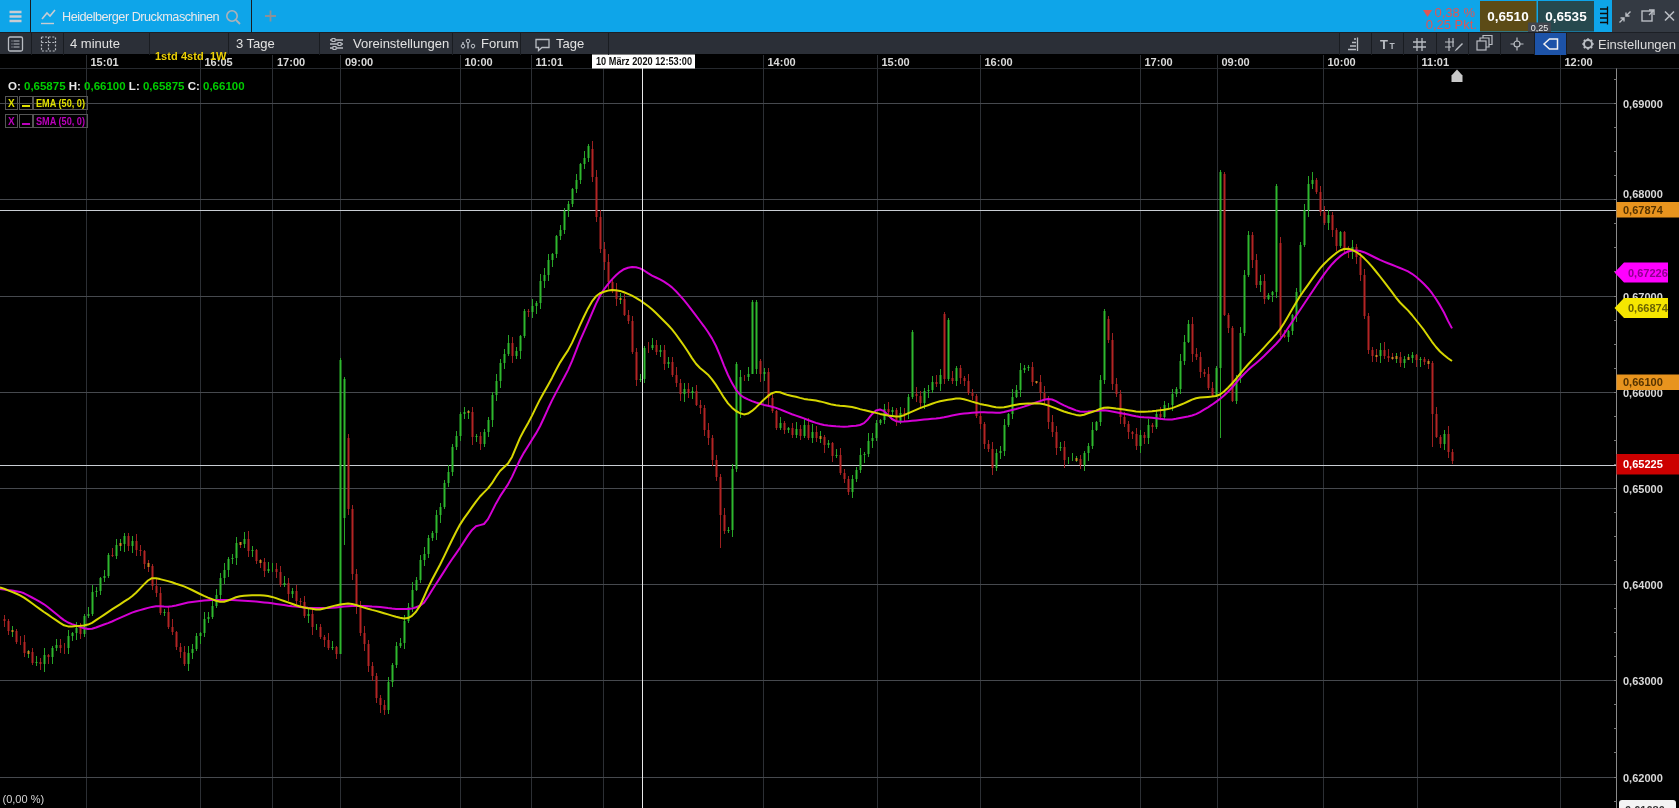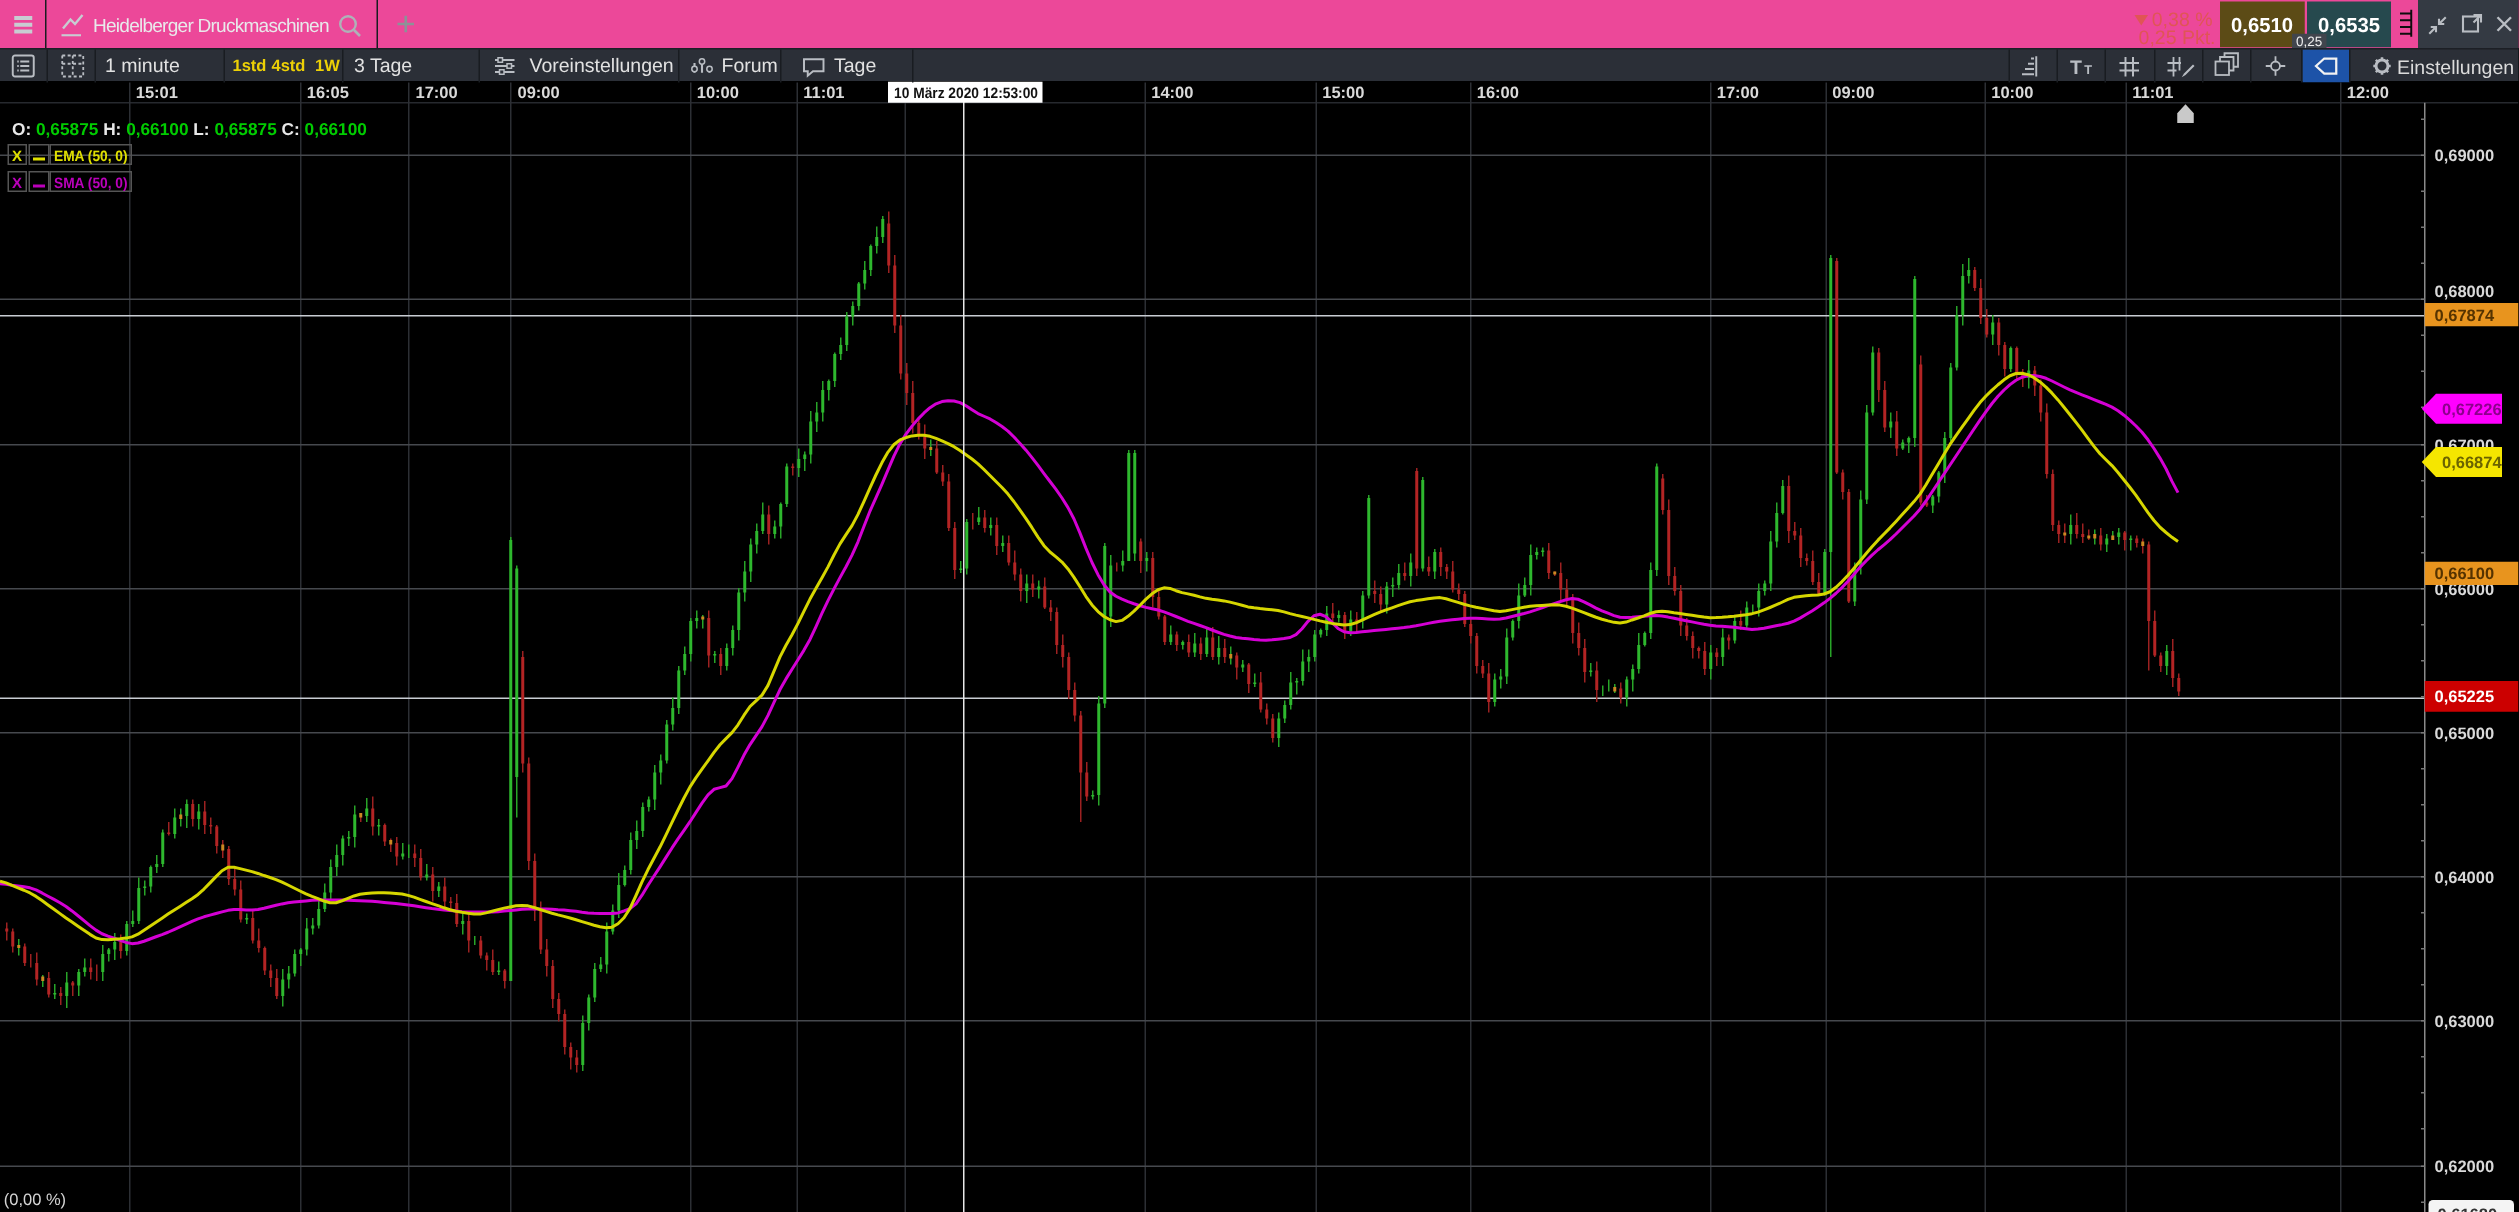--- a/index.html
+++ b/index.html
@@ -1,24 +1,24 @@
 <!DOCTYPE html>
 <html><head><meta charset="utf-8"><style>
 *{margin:0;padding:0;box-sizing:border-box}
 html,body{width:1679px;height:808px;overflow:hidden;background:#000;
 font-family:"Liberation Sans",sans-serif}
 .ax{font:bold 11px "Liberation Sans",sans-serif}
 .tt{font:bold 10px "Liberation Sans",sans-serif}
 .oh{font:bold 11.5px "Liberation Sans",sans-serif}
 .lg{font:bold 10px "Liberation Sans",sans-serif}
-#topbar{position:absolute;left:0;top:0;width:1679px;height:32px;background:#ec4899}
+#topbar{position:absolute;left:0;top:0;width:1679px;height:32px;background:#0ea5e9}
 #toolbar{position:absolute;left:0;top:32px;width:1679px;height:22px;background:#2b2f37;border-top:1px solid #1c1f25}
 .sep{position:absolute;top:0;width:1px;height:22px;background:#191c21}
 .tb{position:absolute;top:0;height:22px;line-height:22px;color:#e2e2e2;font-size:13px}
-.yb{position:absolute;top:0;height:22px;line-height:22px;color:#ecd006;font-size:11px;font-weight:bold}
+.yb{position:absolute;top:12px;height:22px;line-height:22px;color:#ecd006;font-size:11px;font-weight:bold}
 svg text{font-family:"Liberation Sans",sans-serif}
 </style></head>
 <body>
 <svg width="1679" height="808" viewBox="0 0 1679 808" style="position:absolute;left:0;top:0">
     <line x1="0" y1="68.5" x2="1679" y2="68.5" stroke="#26292e" stroke-width="1"></line>
     <line x1="86.5" y1="55" x2="86.5" y2="808" stroke="#2c2f34" stroke-width="1"></line>
     <line x1="200.5" y1="55" x2="200.5" y2="808" stroke="#2c2f34" stroke-width="1"></line>
     <line x1="272.5" y1="55" x2="272.5" y2="808" stroke="#2c2f34" stroke-width="1"></line>
     <line x1="340.5" y1="55" x2="340.5" y2="808" stroke="#2c2f34" stroke-width="1"></line>
     <line x1="460.5" y1="55" x2="460.5" y2="808" stroke="#2c2f34" stroke-width="1"></line>
@@ -189,21 +189,21 @@
   <circle cx="1517" cy="11" r="3" fill="none" stroke="#b9bdc3" stroke-width="1.2"></circle>
   <path d="M1517 4.5v4M1517 13.5v4M1510.5 11h4M1519.5 11h4" stroke="#b9bdc3" stroke-width="1.2"></path>
   <rect x="1535" y="0" width="31" height="22" fill="#1d53a8"></rect>
   <path d="M1544 11 l5.5 -5 h8 v10 h-8 z" fill="none" stroke="#f2f2f2" stroke-width="1.5"></path>
   <g stroke="#b9bdc3" stroke-width="2" fill="none">
    <circle cx="1588" cy="11" r="4"></circle>
    <path d="M1588 5.2v2M1588 14.8v2M1582.2 11h2M1591.8 11h2M1583.9 6.9l1.4 1.4M1590.7 13.7l1.4 1.4M1592.1 6.9l-1.4 1.4M1585.3 13.7l-1.4 1.4" stroke-width="1.7"></path>
   </g>
   <text x="1598" y="16" fill="#dcdcdc" font-size="13">Einstellungen</text>
  </svg>
- <div class="tb" style="left:70px">1 minute</div>
+ <div class="tb" style="left:70px">4 minute</div>
  <div class="yb" style="left:155px">1std</div>
  <div class="yb" style="left:181px">4std</div>
  <div class="yb" style="left:210px">1W</div>
  <div class="tb" style="left:236px">3 Tage</div>
  <div class="tb" style="left:353px">Voreinstellungen</div>
  <div class="tb" style="left:481px">Forum</div>
  <div class="tb" style="left:556px">Tage</div>
  <div class="sep" style="left:31px"></div>
  <div class="sep" style="left:63px"></div>
  <div class="sep" style="left:149px"></div>

